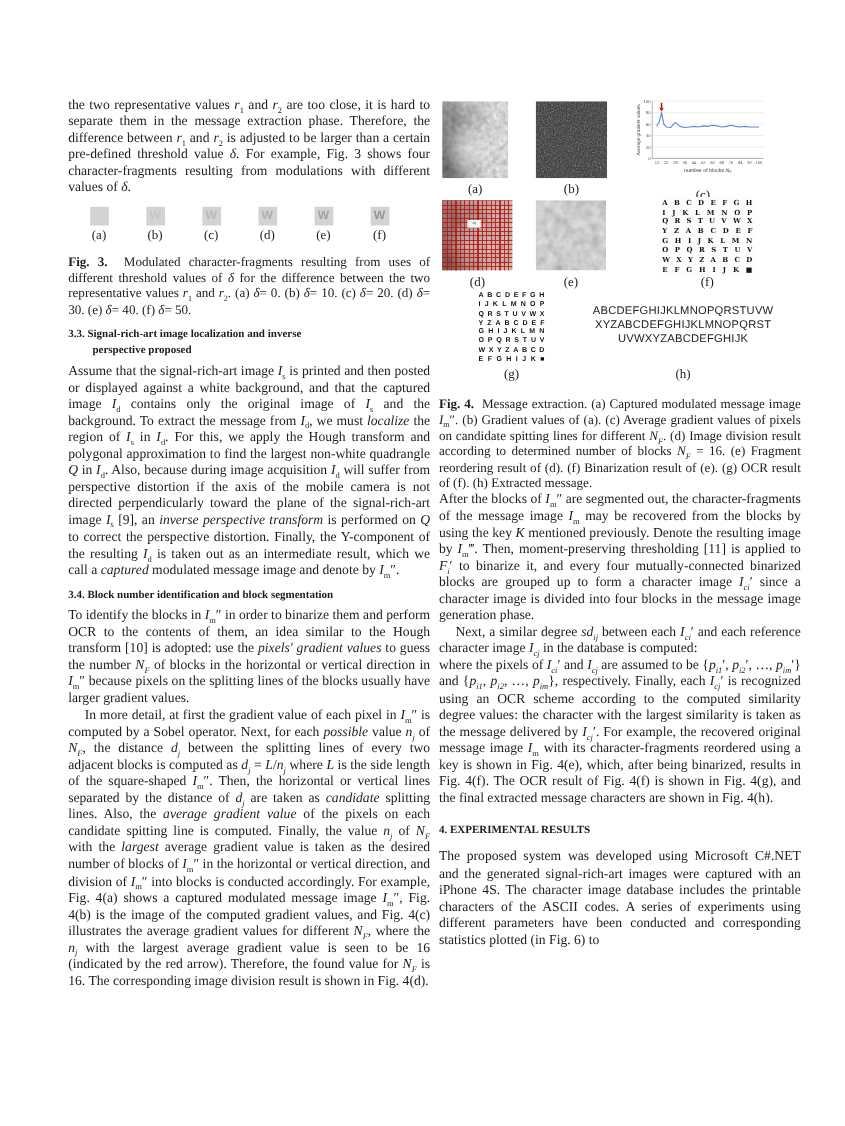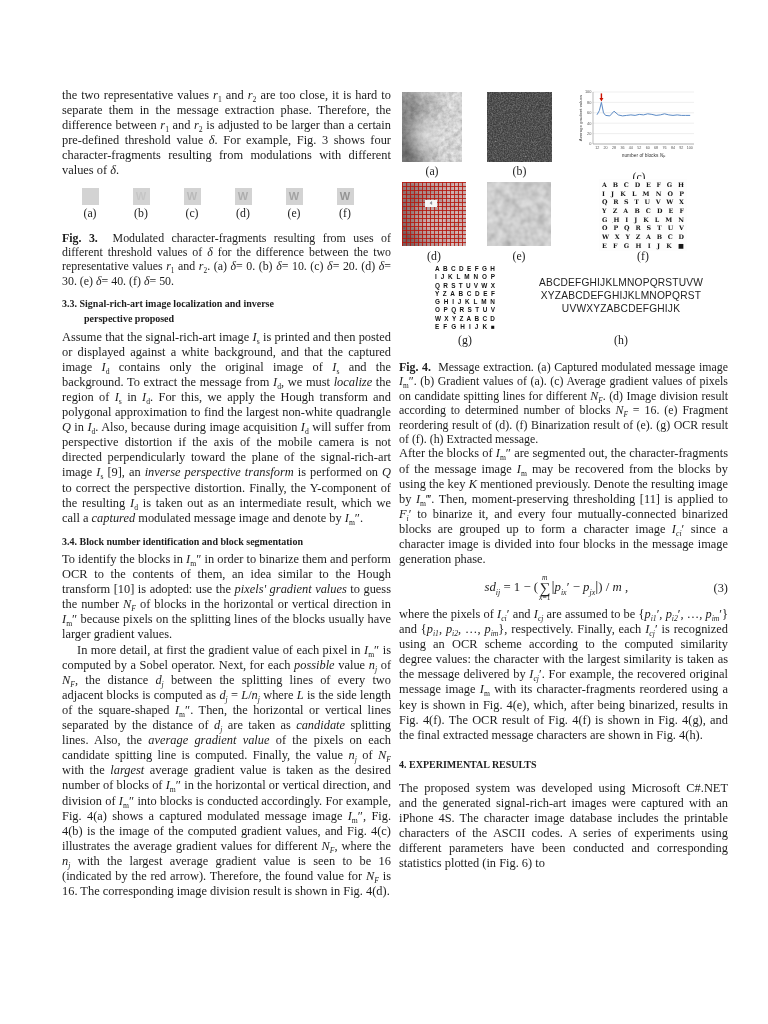--- a/index.html
+++ b/index.html
@@ -413,28 +413,21 @@
           <div class="hline">ABCDEFGHIJKLMNOPQRSTUVW</div>
           <div class="hline">XYZABCDEFGHIJKLMNOPQRST</div>
           <div class="hline">UVWXYZABCDEFGHIJK</div>
         </div>
       <div class="sublabel" style="left:138px;top:245px;width:168px;">(h)</div>
     </div>
 
     <p class="caption"><b>Fig. 4.</b>&nbsp;&nbsp;Message extraction. (a) Captured modulated message image <i>I</i><sub>m</sub>″. (b) Gradient values of (a). (c) Average gradient values of pixels on candidate spitting lines for different <i>N<sub>F</sub></i>. (d) Image division result according to determined number of blocks <i>N<sub>F</sub></i> = 16. (e) Fragment reordering result of (d). (f) Binarization result of (e). (g) OCR result of (f). (h) Extracted message.</p>
 
     <p>After the blocks of <i>I</i><sub>m</sub>″ are segmented out, the character-fragments of the message image <i>I</i><sub>m</sub> may be recovered from the blocks by using the key <i>K</i> mentioned previously. Denote the resulting image by <i>I</i><sub>m</sub>‴. Then, moment-preserving thresholding [11] is applied to <i>F<sub>i</sub></i>′ to binarize it, and every four mutually-connected binarized blocks are grouped up to form a character image <i>I<sub>ci</sub></i>′ since a character image is divided into four blocks in the message image generation phase.</p>
-
-    <div class="equation">
-      <span class="eq-body"><i>sd<sub>ij</sub></i> = 1 − (<span class="sum">
-            <span class="s-top"><i>m</i></span>
-            <span class="s-mid">∑</span>
-            <span class="s-bot"><i>x</i>=1</span>
-          </span><span class="tallbar">|</span><i>p<sub>ix</sub></i>′ − <i>p<sub>jx</sub></i><span class="tallbar">|</span>) / <i>m</i> ,</span>
-      <span class="eq-num">(3)</span>
-    </div>
+    <p class="indent">Next, a similar degree <i>sd<sub>ij</sub></i> between each <i>I<sub>ci</sub></i>′ and each reference character image <i>I<sub>cj</sub></i> in the database is computed:</p>
+
 
     <p>where the pixels of <i>I<sub>ci</sub></i>′ and <i>I<sub>cj</sub></i> are assumed to be {<i>p<sub>i1</sub></i>′, <i>p<sub>i2</sub></i>′, …, <i>p<sub>im</sub></i>′} and {<i>p<sub>i1</sub></i>, <i>p<sub>i2</sub></i>, …, <i>p<sub>im</sub></i>}, respectively. Finally, each <i>I<sub>cj</sub></i>′ is recognized using an OCR scheme according to the computed similarity degree values: the character with the largest similarity is taken as the message delivered by <i>I<sub>cj</sub></i>′. For example, the recovered original message image <i>I</i><sub>m</sub> with its character-fragments reordered using a key is shown in Fig. 4(e), which, after being binarized, results in Fig. 4(f). The OCR result of Fig. 4(f) is shown in Fig. 4(g), and the final extracted message characters are shown in Fig. 4(h).</p>
 
     <h3 class="center">4. EXPERIMENTAL RESULTS</h3>
     <p>The proposed system was developed using Microsoft C#.NET and the generated signal-rich-art images were captured with an iPhone 4S. The character image database includes the printable characters of the ASCII codes. A series of experiments using different parameters have been conducted and corresponding statistics plotted (in Fig. 6) to</p>
   </div>
 </div>
 
 </body></html>

